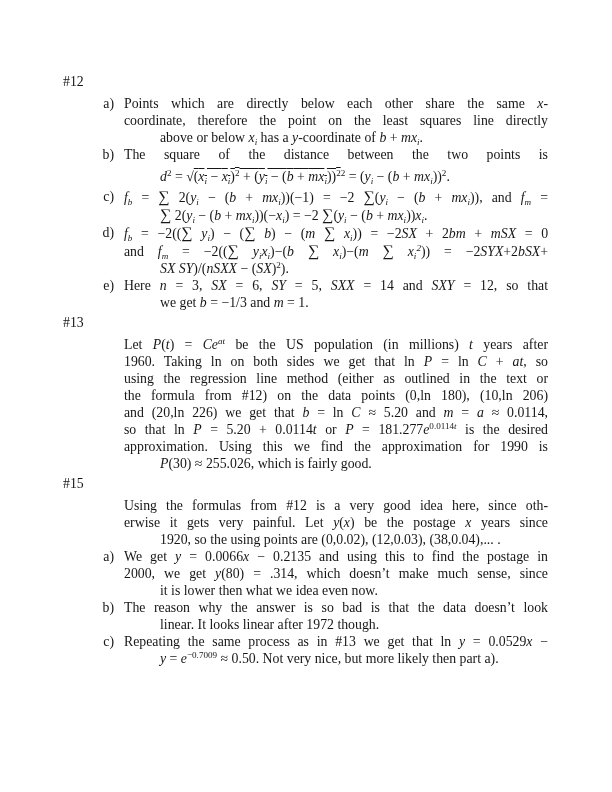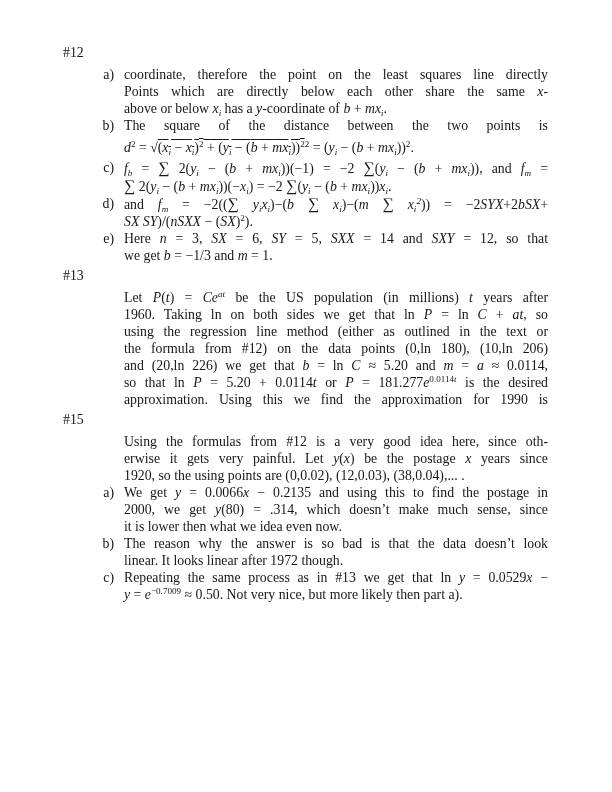--- a/index.html
+++ b/index.html
@@ -1,74 +1,75 @@
 <!DOCTYPE html>
 <html><head>
 <meta charset="utf-8">
 <style>
   html,body{margin:0;padding:0;background:#ffffff;}
   .page{
     position:relative;
     width:612px;height:792px;
     box-sizing:border-box;
-    padding:44px 64px 0 63px;
+    padding:73px 64px 0 63px;
     background:#ffffff;
     color:#161616;
     font-family:"Liberation Serif","DejaVu Serif",serif;
     font-size:13.8px;
     line-height:17px;
     overflow:hidden;
   }
   .section + .section{margin-top:3px;}
   .section-number{margin-bottom:5px;}
   .item{display:flex;}
   .item-label{flex:none;width:51px;text-align:right;}
   .item-body{flex:none;margin-left:10px;width:424px;}
   .line{text-align:justify;text-align-last:justify;}
-  .line.last{text-align-last:left;}
+  .line.last{text-align-last:left;margin-left:36px;}
   .line.tall{padding:5px 0 3px 0;}
   i{font-style:italic;}
   sup{font-size:66%;line-height:0;position:relative;vertical-align:baseline;top:-0.5em;}
   sub{font-size:66%;line-height:0;position:relative;vertical-align:baseline;top:0.28em;}
   .ol{text-decoration:overline;}
   .rad{font-style:normal;}
   .sum{font-size:115%;font-style:normal;}
 </style>
 </head>
 <body>
 
 <div class="page" style="background: rgb(255, 255, 255); color: rgb(22, 22, 22);">
   <div id="content">
       <div class="section">
         <div class="section-number">#12</div>
         <div class="item">
           <div class="item-label">a)</div>
           <div class="item-body">
+            <div class="line">Points which are directly below each other share the same <i>x</i>-</div>
             <div class="line">coordinate, therefore the point on the least squares line directly</div>
-            <div class="line">Points which are directly below each other share the same <i>x</i>-</div>
             <div class="line last">above or below <i>x<sub>i</sub></i> has a <i>y</i>-coordinate of <i>b</i> + <i>mx<sub>i</sub></i>.</div>
           </div>
         </div>
         <div class="item">
           <div class="item-label">b)</div>
           <div class="item-body">
             <div class="line">The square of the distance between the two points is</div>
             <div class="line last tall"><i>d</i><sup>2</sup> = <span class="rad">√</span><span class="ol">(<i>x<sub>i</sub></i> − <i>x<sub>i</sub></i>)<sup>2</sup> + (<i>y<sub>i</sub></i> − (<i>b</i> + <i>mx<sub>i</sub></i>))<sup>2</sup></span><sup>2</sup> = (<i>y<sub>i</sub></i> − (<i>b</i> + <i>mx<sub>i</sub></i>))<sup>2</sup>.</div>
           </div>
         </div>
         <div class="item">
           <div class="item-label">c)</div>
           <div class="item-body">
             <div class="line"><i>f<sub>b</sub></i> = <span class="sum">∑</span> 2(<i>y<sub>i</sub></i> − (<i>b</i> + <i>mx<sub>i</sub></i>))(−1) = −2 <span class="sum">∑</span>(<i>y<sub>i</sub></i> − (<i>b</i> + <i>mx<sub>i</sub></i>)), and <i>f<sub>m</sub></i> =</div>
             <div class="line last"><span class="sum">∑</span> 2(<i>y<sub>i</sub></i> − (<i>b</i> + <i>mx<sub>i</sub></i>))(−<i>x<sub>i</sub></i>) = −2 <span class="sum">∑</span>(<i>y<sub>i</sub></i> − (<i>b</i> + <i>mx<sub>i</sub></i>))<i>x<sub>i</sub></i>.</div>
           </div>
         </div>
         <div class="item">
           <div class="item-label">d)</div>
           <div class="item-body">
+            <div class="line"><i>f<sub>b</sub></i> = −2((<span class="sum">∑</span> <i>y<sub>i</sub></i>) − (<span class="sum">∑</span> <i>b</i>) − (<i>m</i> <span class="sum">∑</span> <i>x<sub>i</sub></i>)) = −2<i>SX</i> + 2<i>bm</i> + <i>mSX</i> = 0</div>
             <div class="line">and <i>f<sub>m</sub></i> = −2((<span class="sum">∑</span> <i>y<sub>i</sub>x<sub>i</sub></i>)−(<i>b</i> <span class="sum">∑</span> <i>x<sub>i</sub></i>)−(<i>m</i> <span class="sum">∑</span> <i>x<sub>i</sub><sup>2</sup></i>)) = −2<i>SYX</i>+2<i>bSX</i>+</div>
             <div class="line last"><i>SX SY</i>)/(<i>nSXX</i> − (<i>SX</i>)<sup>2</sup>).</div>
           </div>
         </div>
         <div class="item">
           <div class="item-label">e)</div>
           <div class="item-body">
             <div class="line">Here <i>n</i> = 3, <i>SX</i> = 6, <i>SY</i> = 5, <i>SXX</i> = 14 and <i>SXY</i> = 12, so that</div>
             <div class="line last">we get <i>b</i> = −1/3 and <i>m</i> = 1.</div>
           </div>
@@ -79,20 +80,21 @@
         <div class="item">
           <div class="item-label"></div>
           <div class="item-body">
             <div class="line">Let <i>P</i>(<i>t</i>) = <i>Ce</i><sup><i>at</i></sup> be the US population (in millions) <i>t</i> years after</div>
             <div class="line">1960. Taking ln on both sides we get that ln <i>P</i> = ln <i>C</i> + <i>at</i>, so</div>
             <div class="line">using the regression line method (either as outlined in the text or</div>
             <div class="line">the formula from #12) on the data points (0,ln 180), (10,ln 206)</div>
             <div class="line">and (20,ln 226) we get that <i>b</i> = ln <i>C</i> ≈ 5.20 and <i>m</i> = <i>a</i> ≈ 0.0114,</div>
             <div class="line">so that ln <i>P</i> = 5.20 + 0.0114<i>t</i> or <i>P</i> = 181.277<i>e</i><sup>0.0114<i>t</i></sup> is the desired</div>
             <div class="line">approximation. Using this we find the approximation for 1990 is</div>
+            <div class="line last"><i>P</i>(30) ≈ 255.026, which is fairly good.</div>
           </div>
         </div>
       </div>
       <div class="section">
         <div class="section-number">#15</div>
         <div class="item">
           <div class="item-label"></div>
           <div class="item-body">
             <div class="line">Using the formulas from #12 is a very good idea here, since oth-</div>
             <div class="line">erwise it gets very painful. Let <i>y</i>(<i>x</i>) be the postage <i>x</i> years since</div>

